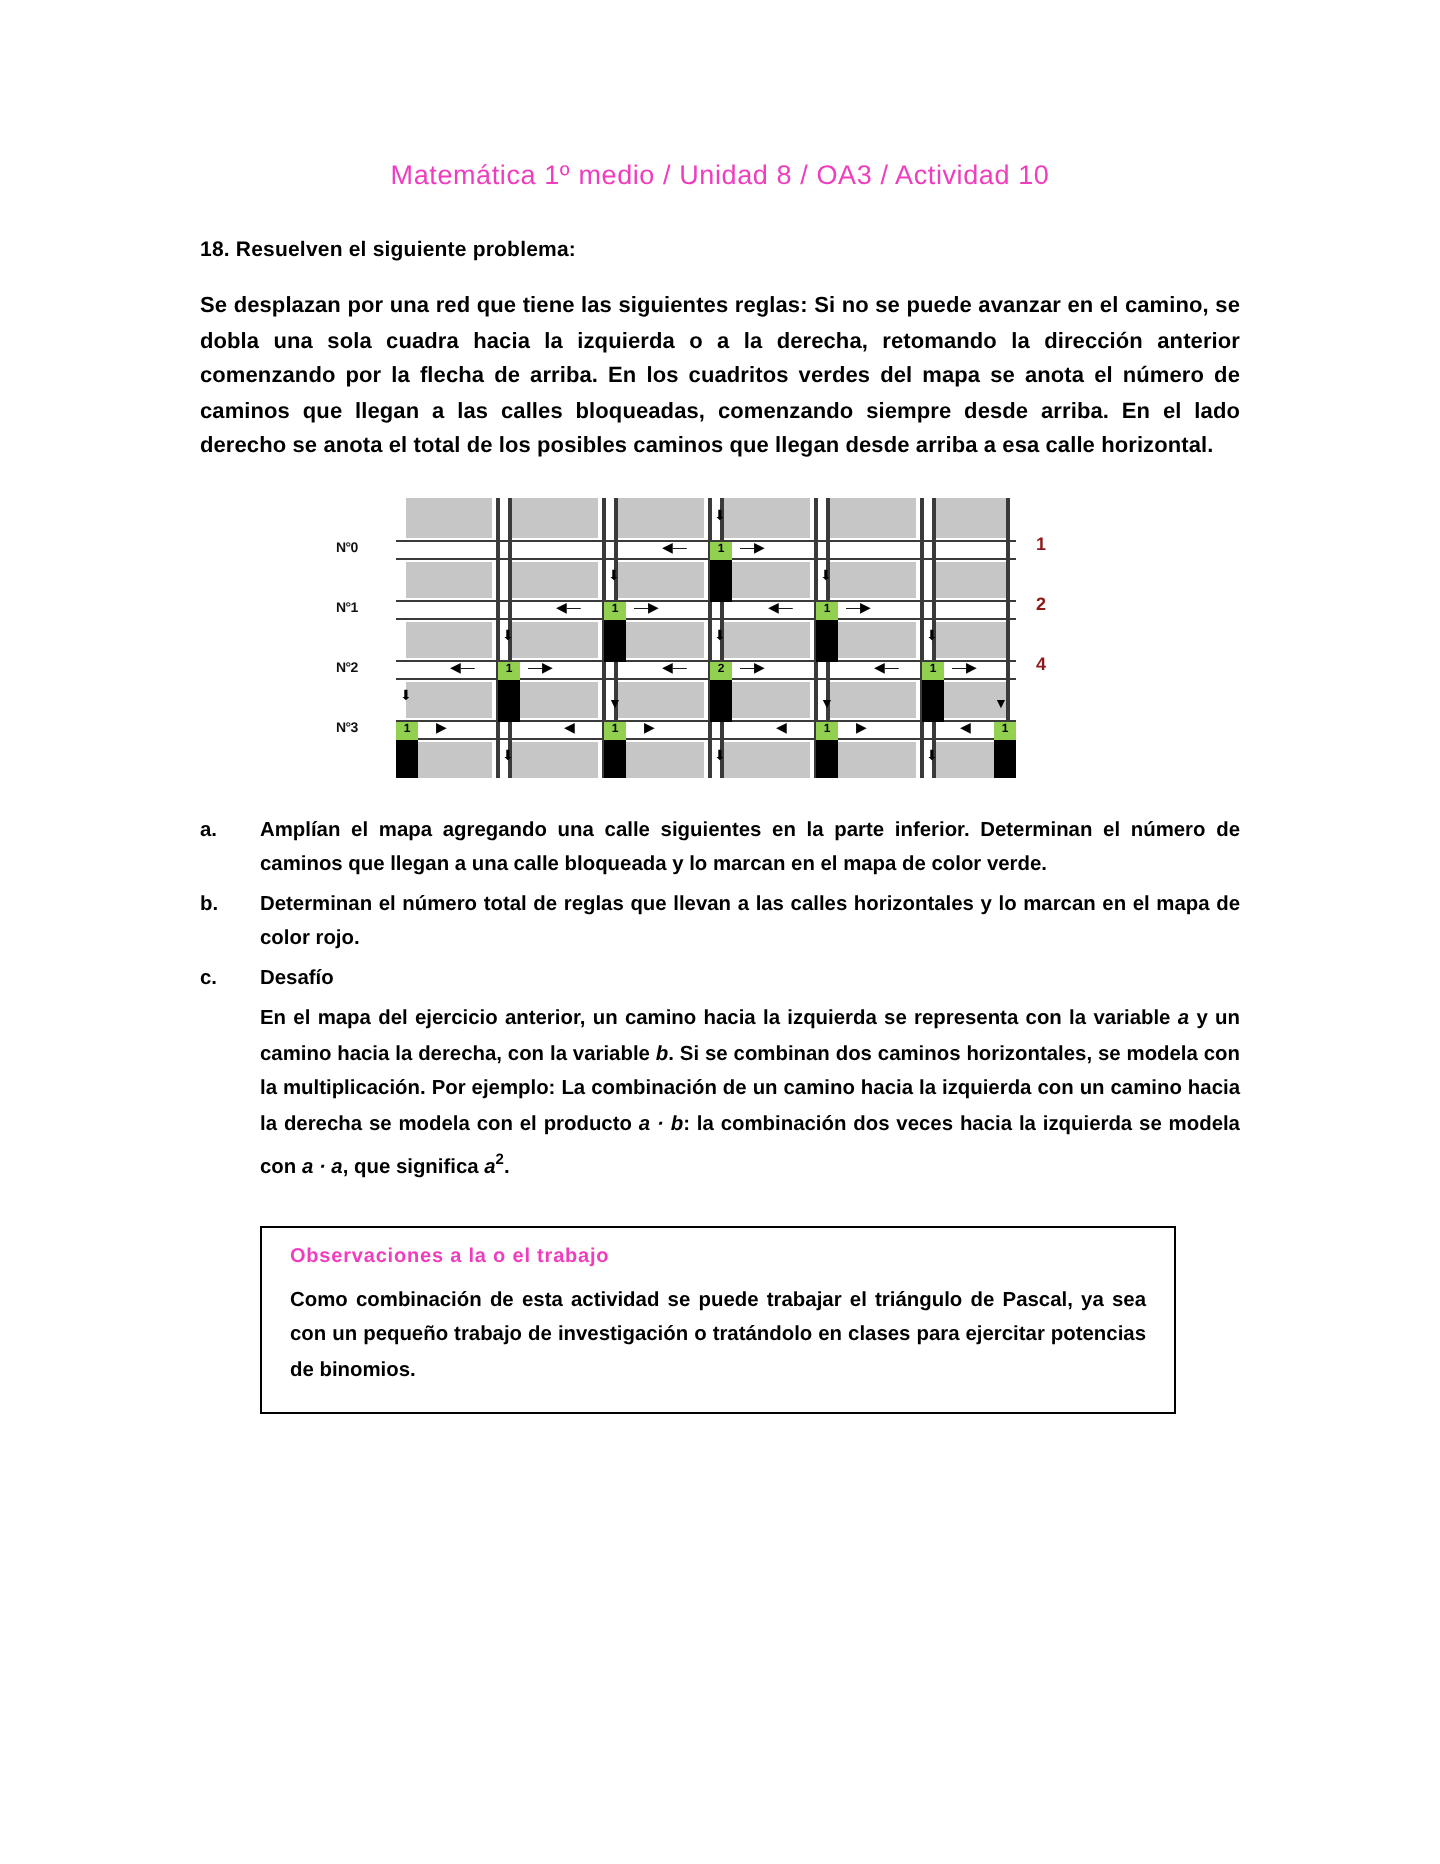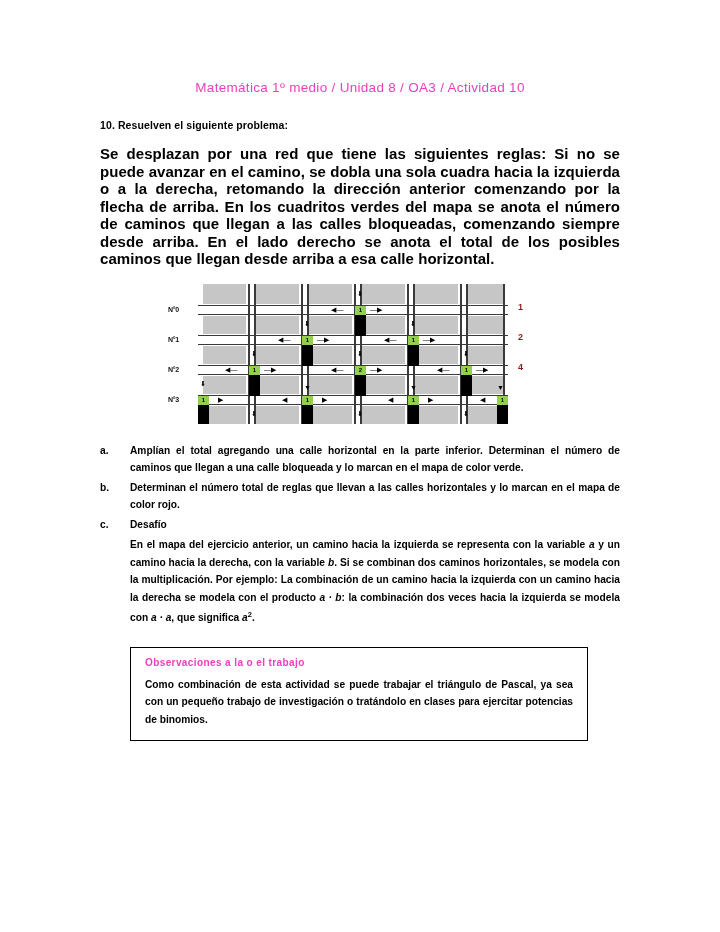--- a/index.html
+++ b/index.html
@@ -34,21 +34,21 @@
     white-space: nowrap;
   }
   .intro-line {
     margin-top: 24px;
     font-size: 10.5px;
     font-weight: bold;
     letter-spacing: 0.1px;
   }
   .para {
     margin-top: 14px;
-    font-size: 15px;
+    font-size: 11px;
     line-height: 17.5px;
     text-align: justify;
     font-weight: bold;
     letter-spacing: 0.05px;
   }
 
   
   .figure-wrap {
     margin-top: 16px;
     position: relative;
@@ -179,21 +179,21 @@
     font-weight: bold;
   }
 </style>
 </head>
 <body>
 
 <div class="page">
 
   <h1 class="doc-title">Matemática 1º medio / Unidad 8 / OA3 / Actividad 10</h1>
 
-  <div class="intro-line">10. Resuelven el siguiente problema:</div>
+  <div class="intro-line">18. Resuelven el siguiente problema:</div>
 
   <div class="para">Se desplazan por una red que tiene las siguientes reglas: Si no se puede avanzar en el camino, se dobla una sola cuadra hacia la izquierda o a la derecha, retomando la dirección anterior comenzando por la flecha de arriba. En los cuadritos verdes del mapa se anota el número de caminos que llegan a las calles bloqueadas, comenzando siempre desde arriba. En el lado derecho se anota el total de los posibles caminos que llegan desde arriba a esa calle horizontal.</div>
 
   <div class="figure-wrap">
     <div class="fig">
 
       <div class="row-label" style="top:22px">N°0</div>
       <div class="row-label" style="top:52px">N°1</div>
       <div class="row-label" style="top:82px">N°2</div>
       <div class="row-label" style="top:112px">N°3</div>
@@ -318,21 +318,21 @@
         <div class="arrow" style="left:159px;top:126px;">⬇</div>
         <div class="arrow" style="left:265px;top:126px;">⬇</div>
       </div>
     </div>
   </div>
 
   <div class="items">
 
     <div class="item">
       <div class="item-mark">a.</div>
-      <div class="item-body">Amplían el total agregando una calle horizontal en la parte inferior. Determinan el número de caminos que llegan a una calle bloqueada y lo marcan en el mapa de color verde.</div>
+      <div class="item-body">Amplían el mapa agregando una calle siguientes en la parte inferior. Determinan el número de caminos que llegan a una calle bloqueada y lo marcan en el mapa de color verde.</div>
     </div>
 
     <div class="item">
       <div class="item-mark">b.</div>
       <div class="item-body">Determinan el número total de reglas que llevan a las calles horizontales y lo marcan en el mapa de color rojo.</div>
     </div>
 
     <div class="item">
       <div class="item-mark">c.</div>
       <div class="item-body bold">Desafío</div>

